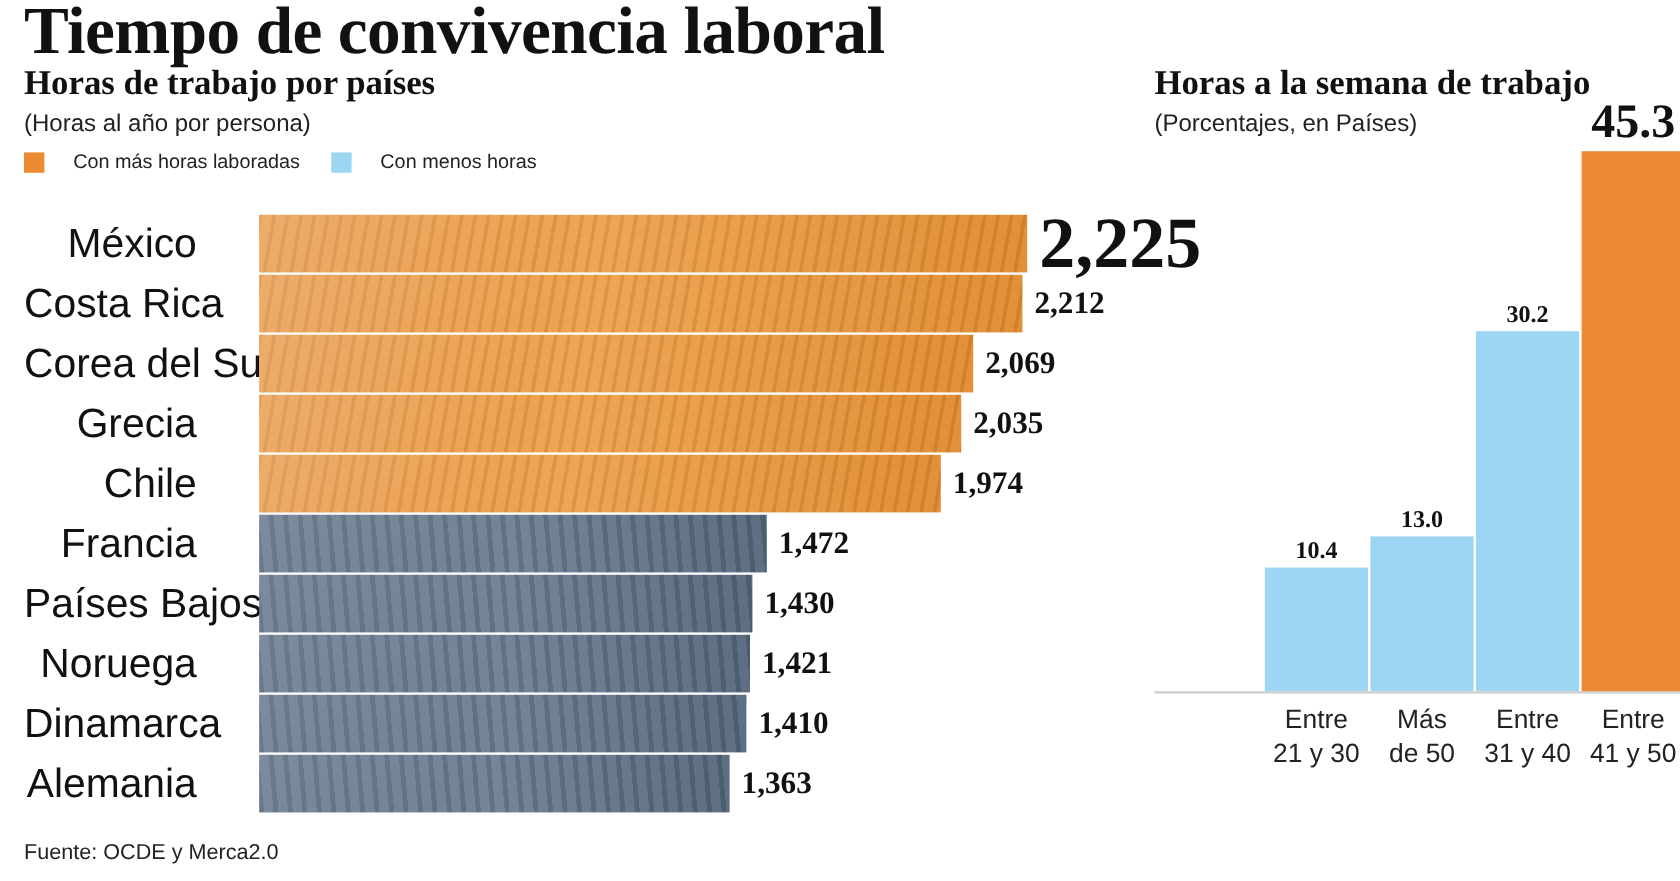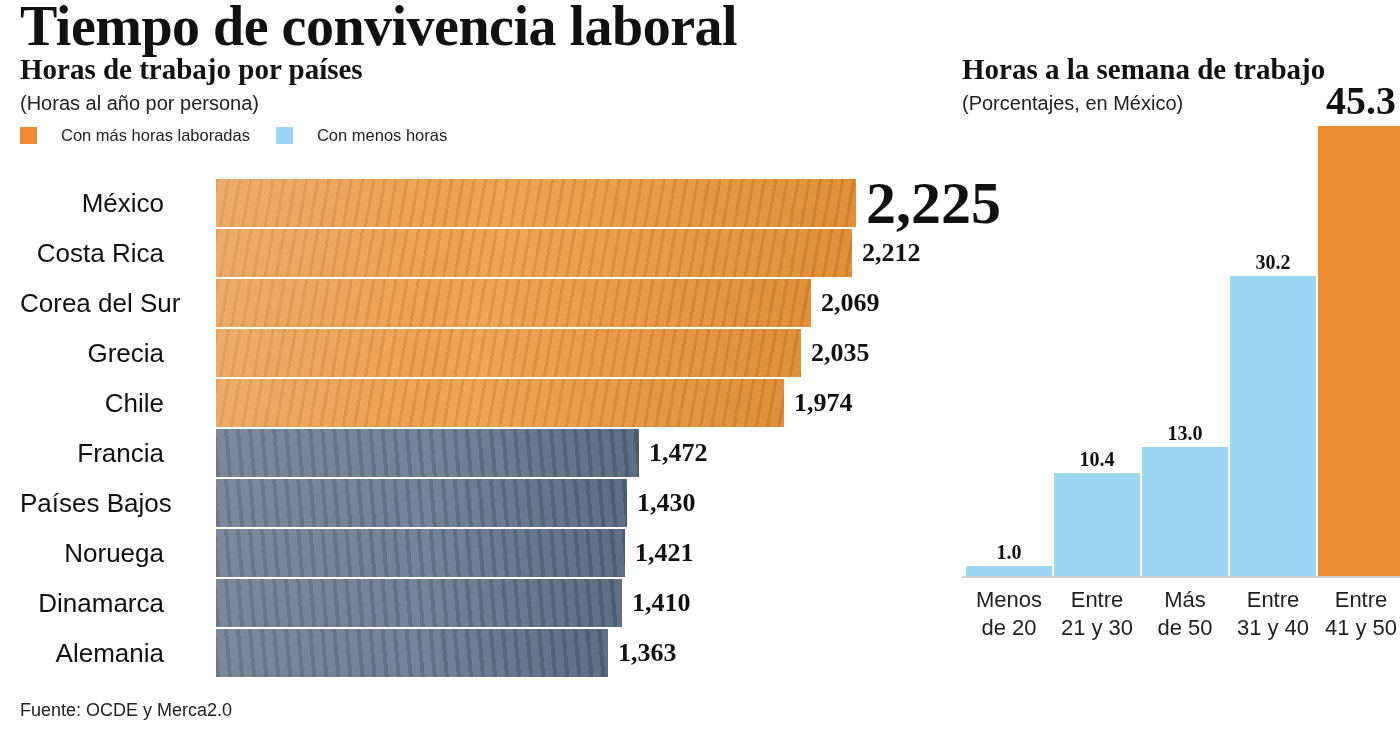--- a/index.html
+++ b/index.html
@@ -67,21 +67,21 @@
   .hrow {
     position: relative;
     height: 50px;
     display: flex;
     align-items: center;
   }
   .hlabel {
     width: 152px;
     text-align: right;
     padding-right: 8px;
-    font-size: 26px;
+    font-size: 34px;
     color: #111;
     white-space: nowrap;
   }
   .hbar-wrap {
     position: relative;
     flex: 1;
     height: 50px;
     margin-left: 44px;
   }
   .hbar {
@@ -240,33 +240,25 @@
           <div class="hbar" style="width: 392px; background: linear-gradient(120deg, rgba(255, 255, 255, 0.14) 0%, rgba(255, 255, 255, 0) 45%), repeating-linear-gradient(85deg, rgba(0, 0, 0, 0.1) 0px, rgba(0, 0, 0, 0.1) 4px, rgba(255, 255, 255, 0.05) 4px, rgba(255, 255, 255, 0.05) 12px), linear-gradient(90deg, rgb(95, 113, 135) 0%, rgb(109, 127, 148) 50%, rgb(85, 103, 125) 100%);"></div>
           <div class="hval norm" style="left: 402px;">1,363</div>
         </div>
       </div>
     </div>
 
   <div class="source">Fuente: OCDE y Merca2.0</div>
 
   <div class="right-panel">
     <div class="panel-title">Horas a la semana de trabajo</div>
-    <div class="panel-sub">(Porcentajes, en México)</div>
+    <div class="panel-sub">(Porcentajes, en Países)</div>
   </div>
 
   <div class="vchart" id="vchart">
       <div class="axis-line" style="bottom: 110px;"></div>
-      <div class="vcol" style="left: 4px; bottom: 0px;">
-        <div class="vval">1.0</div>
-        <div class="vbar" style="height: 10px; background: rgb(157, 214, 242);"></div>
-        <div style="height: 112px; padding-top: 8px;">
-          <div class="vlabel">Menos</div>
-          <div class="vlabel">de 20</div>
-        </div>
-      </div>
       <div class="vcol" style="left: 92px; bottom: 0px;">
         <div class="vval">10.4</div>
         <div class="vbar" style="height: 103px; background: rgb(157, 214, 242);"></div>
         <div style="height: 112px; padding-top: 8px;">
           <div class="vlabel">Entre</div>
           <div class="vlabel">21 y 30</div>
         </div>
       </div>
       <div class="vcol" style="left: 180px; bottom: 0px;">
         <div class="vval">13.0</div>

